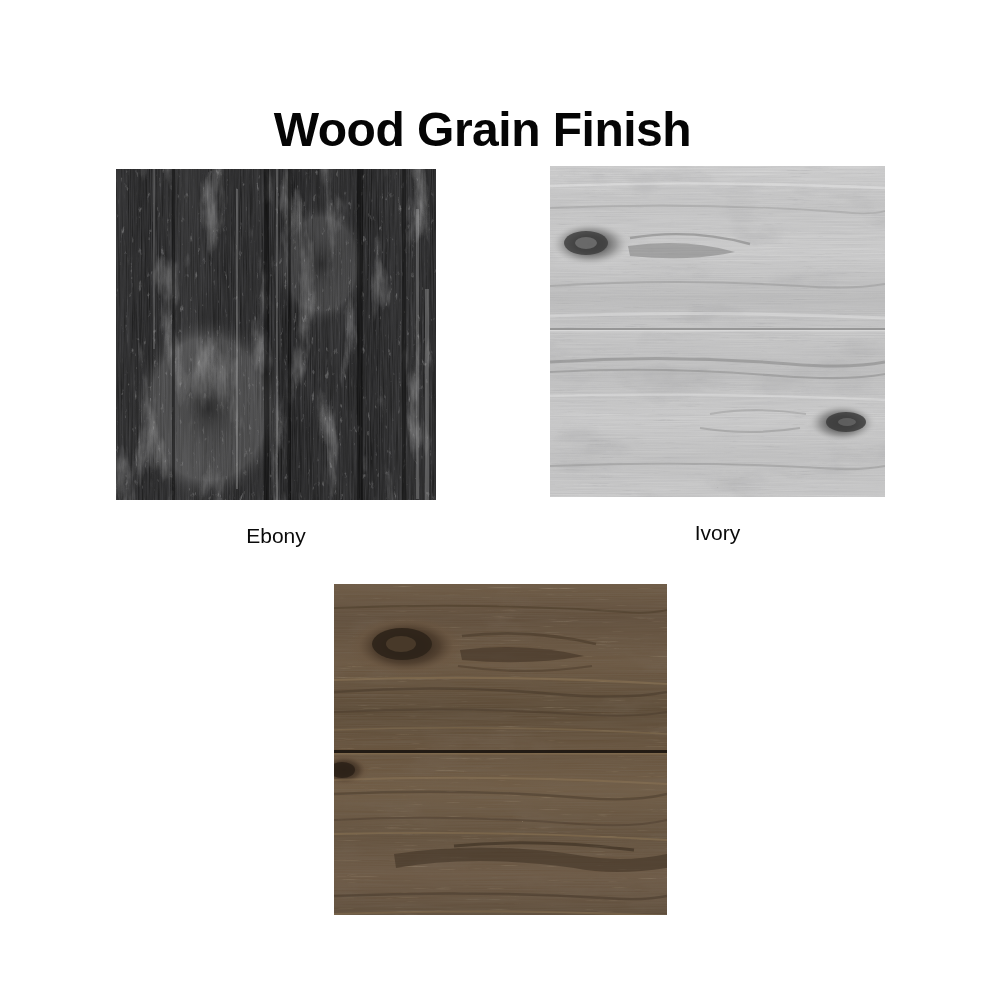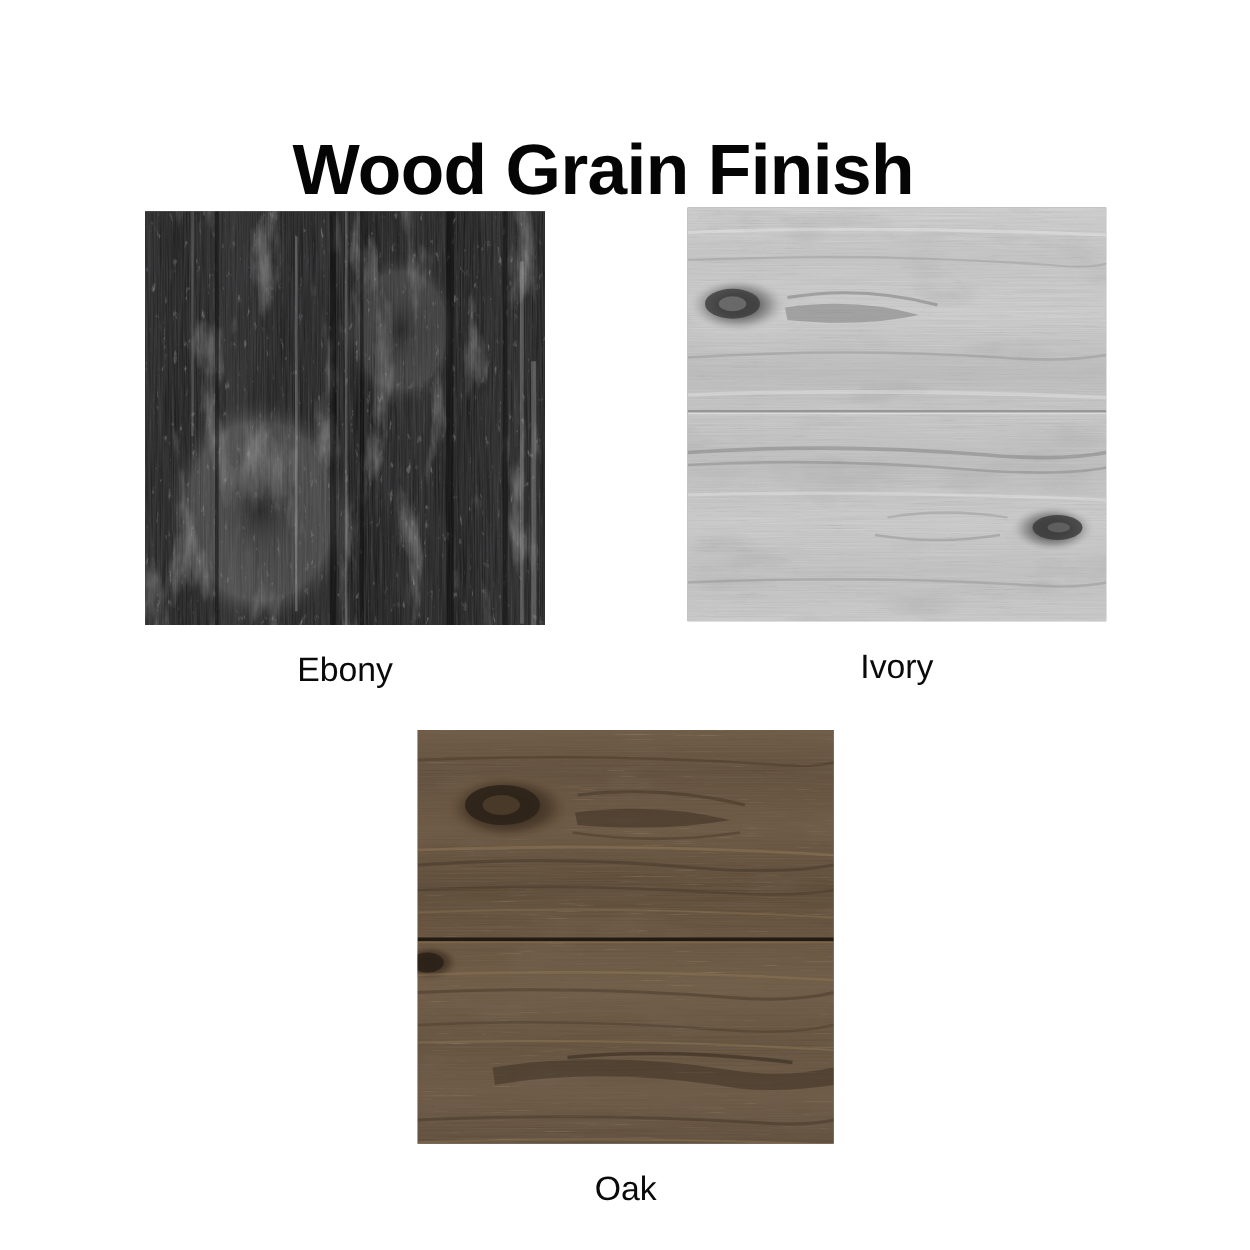--- a/index.html
+++ b/index.html
@@ -25,21 +25,21 @@
 
   
   .page-title {
     position: absolute;
     left: 0;
     top: 63px;
     width: 965px;
     text-align: center;
     font-family: "Liberation Sans", sans-serif;
     font-weight: bold;
-    font-size: 57px;
+    font-size: 48px;
     line-height: 70px;
     letter-spacing: -0.5px;
     color: #050505;
     white-space: nowrap;
   }
 
   
   .swatch {
     position: absolute;
   }
@@ -50,21 +50,21 @@
     overflow: hidden;
     background: #888;
   }
   .swatch-label {
     position: absolute;
     left: 50%;
     transform: translateX(-50%);
     text-align: center;
     font-family: "Liberation Sans", sans-serif;
     font-weight: normal;
-    font-size: 27px;
+    font-size: 21px;
     line-height: 36px;
     color: #0a0a0a;
     white-space: nowrap;
   }
 
   
   #swatch-ebony  { left: 116px; top: 169px; width: 320px; height: 331px; }
   #swatch-ebony  .swatch-tile { width: 320px; height: 331px; }
   #swatch-ebony  .swatch-label { top: 349px; width: 320px; }
 
@@ -347,16 +347,15 @@
           <g opacity="0.33">
             <path d="M0 96  Q160 90  333 100" stroke="#a68c65" stroke-width="2.2" fill="none"></path>
             <path d="M0 196 Q160 190 333 200" stroke="#9d8460" stroke-width="2" fill="none"></path>
             <path d="M0 250 Q160 246 333 256" stroke="#a2885f" stroke-width="1.8" fill="none"></path>
             <path d="M0 330 Q160 324 333 332" stroke="#9a8059" stroke-width="2" fill="none"></path>
             <path d="M0 146 Q160 140 333 150" stroke="#97805c" stroke-width="1.6" fill="none"></path>
           </g>
         </g>
       </svg>
     </div>
-    <div class="swatch-label">Oak</div>
   </div>
 
 </div>
 
 </body></html>

